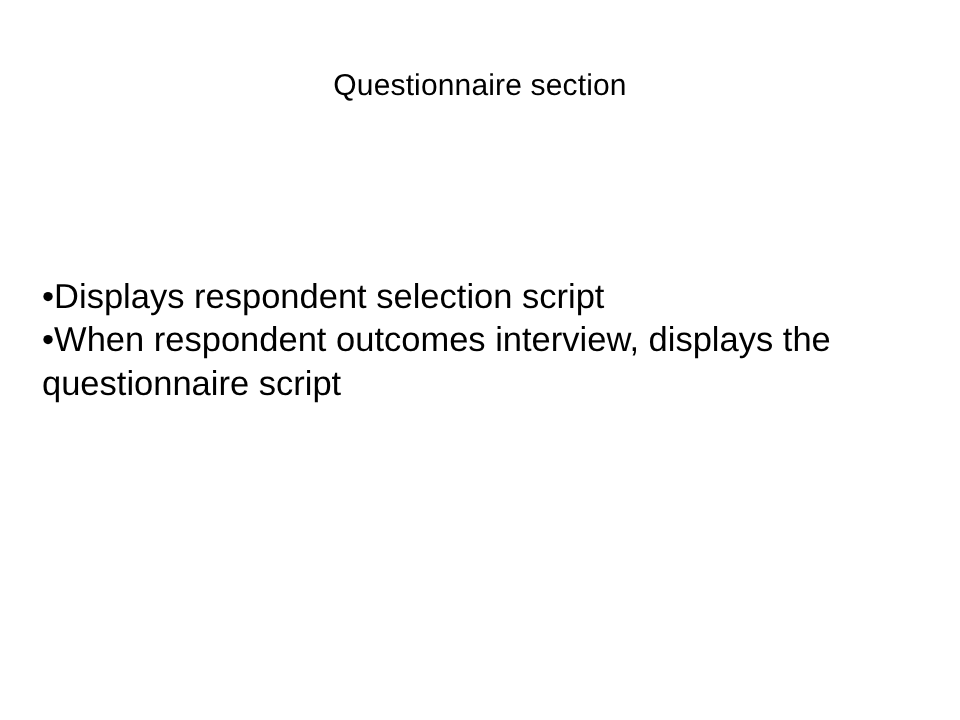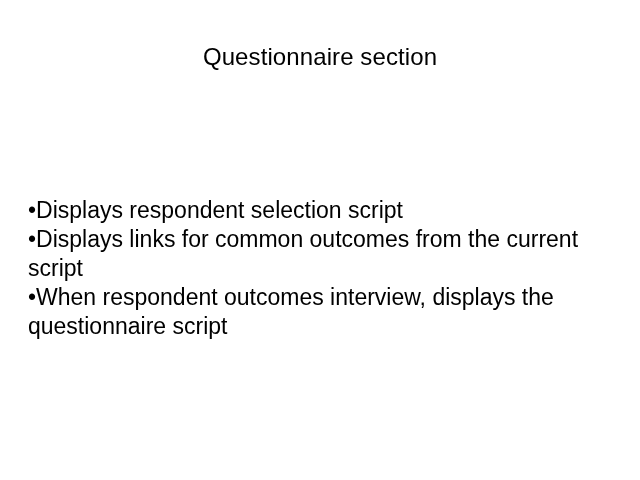--- a/index.html
+++ b/index.html
@@ -24,34 +24,34 @@
     box-sizing: border-box;
   }
 
   
   .slide-title {
     position: absolute;
     left: 0;
     top: 38px;
     width: 640px;
     text-align: center;
-    font-size: 24px;
+    font-size: 20px;
     line-height: 38px;
     font-weight: normal;
     letter-spacing: 0.1px;
     color: #000000;
     white-space: nowrap;
     margin: 0;
   }
 
   
   .body-block {
     position: absolute;
     left: 28px;
-    top: 196px;
+    top: 183px;
     width: 580px;
   }
 
   .bullet-list {
     list-style: none;
     margin: 0;
     padding: 0;
   }
 
   .bullet-item {
@@ -81,23 +81,20 @@
 
   <h1 class="slide-title">Questionnaire section</h1>
 
   <div class="body-block">
     <ul class="bullet-list">
 
       <li class="bullet-item">
         <span class="bullet-glyph">•</span><span class="bullet-text">Displays respondent selection script</span>
       </li>
 
-      <li class="bullet-item">
-        <span class="bullet-glyph">•</span><span class="bullet-text">Displays links for common outcomes from the current script</span>
-      </li>
 
       <li class="bullet-item">
         <span class="bullet-glyph">•</span><span class="bullet-text">When respondent outcomes interview, displays the questionnaire script</span>
       </li>
 
     </ul>
   </div>
 
 </div>
 

